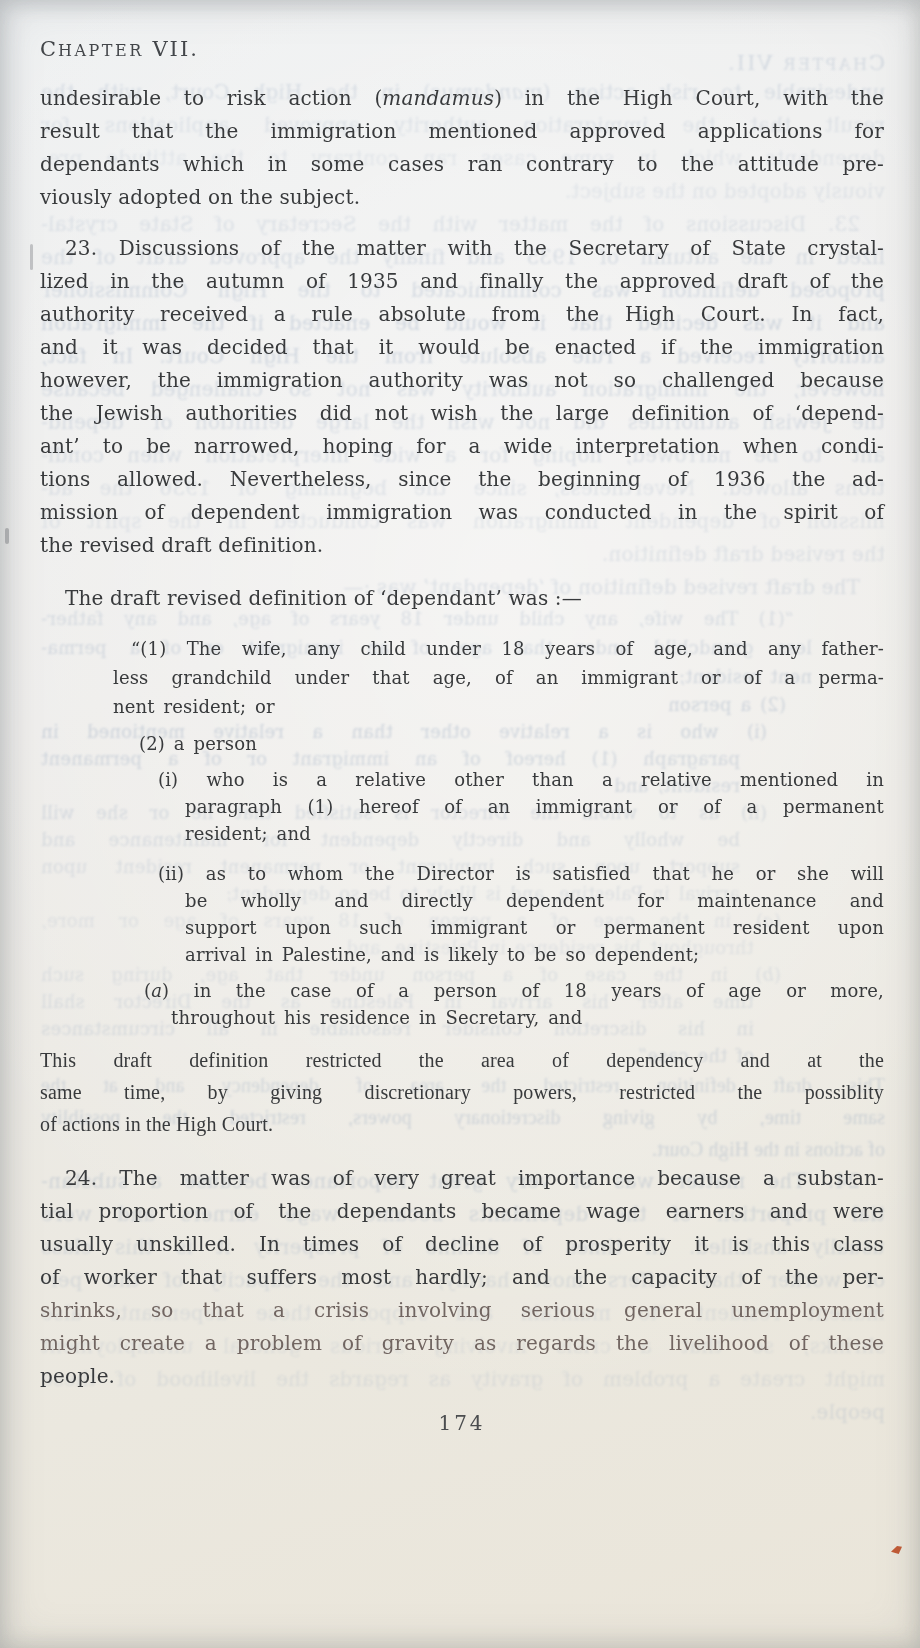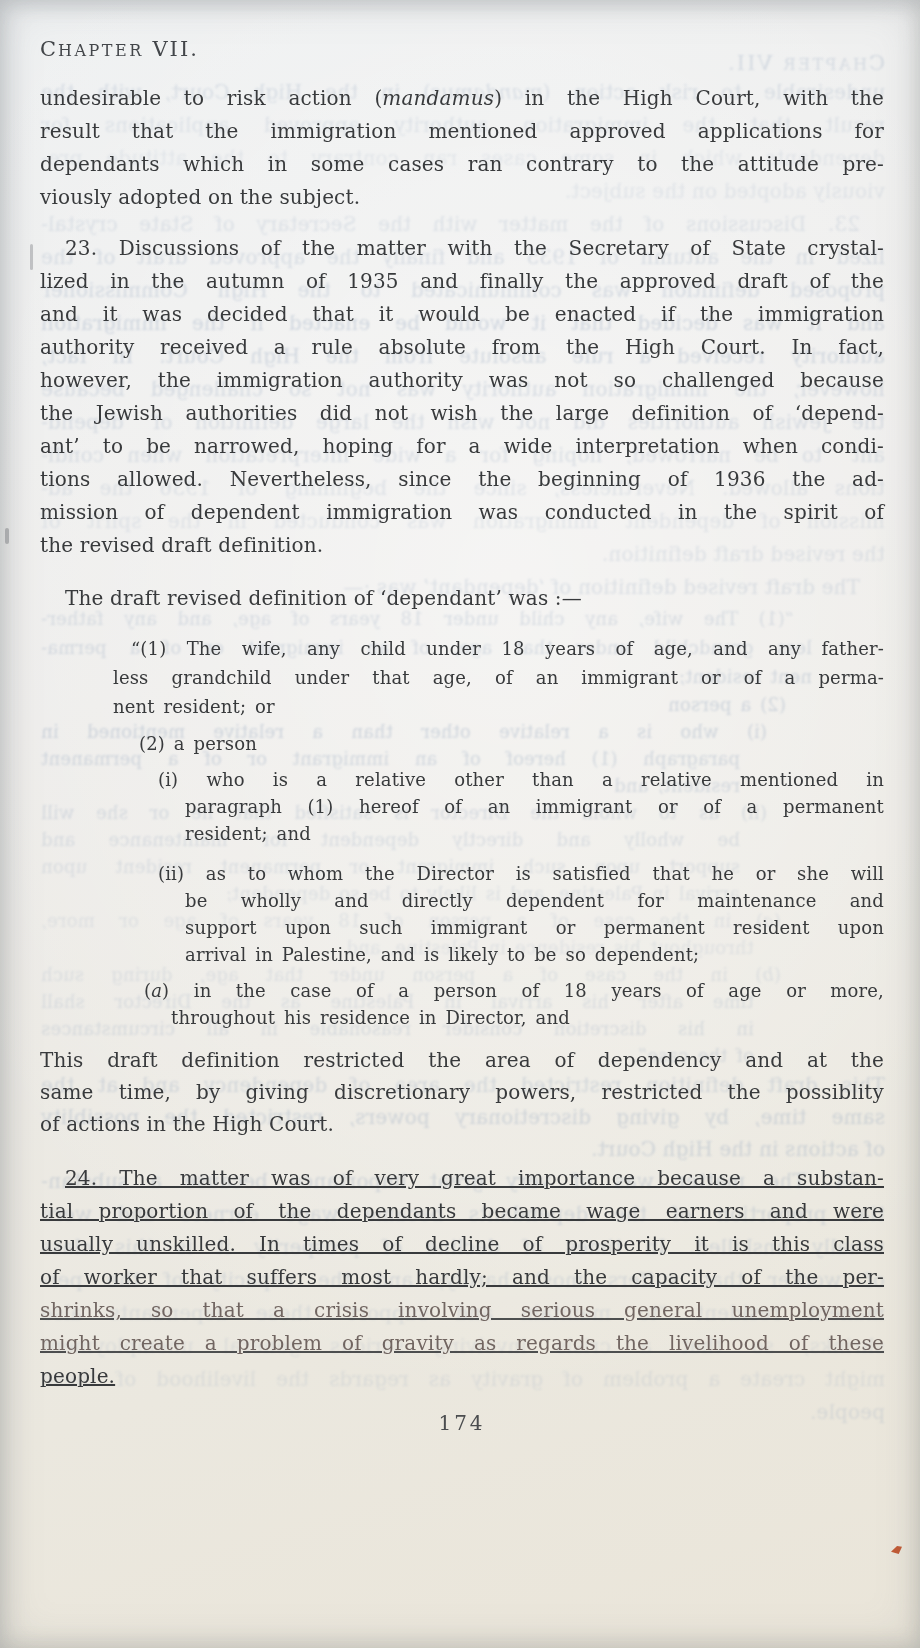--- a/index.html
+++ b/index.html
@@ -51,21 +51,21 @@
   .block { color:#383a3c; }
   .line {
     text-align: justify; text-align-last: justify;
     letter-spacing:.15px;
   }
   .line.end { text-align:left; text-align-last:left; }
   .line i { font-style: italic; }
   .line.faded { color:#615450; opacity:.88; }
 
   .body .line { font-size:20px; line-height:33px; }
-  .body.lh32 .line { line-height:32px; }
+  .body.lh32 .line { line-height:32px;font-family:Liberation Serif, serif; }
   .body.indent .ln0 { padding-left:25px; }
 
   .quote { margin-left:73px; margin-right:16px; width:771px; }
   .quote .line { font-size:18px; line-height:27px; word-spacing:3px; }
   .q1 .line { line-height:29px; }
   .q1 .ln0 { padding-left:18px; }
   .q2 .ln0 { padding-left:26px; }
   .qi .line { padding-left:72px; }
   .qi .ln0 { padding-left:45px; }
   .qa .line { padding-left:58px; }
@@ -75,21 +75,21 @@
   [data-name="paragraph-continuation"] { margin-top:20px; }
   [data-name="paragraph-23"] { margin-top:18px; }
   [data-name="intro-line"] { margin-top:20px; }
   [data-name="quote-item-1"] { margin-top:19px; }
   [data-name="quote-item-2"] { margin-top:9px; }
   [data-name="quote-item-i"] { margin-top:9px; }
   [data-name="quote-item-ii"] { margin-top:13px; }
   [data-name="quote-item-a"] { margin-top:9px; }
   [data-name="quote-item-b"] { margin-top:9px; }
   [data-name="closing-paragraph"] { margin-top:13px; }
-  [data-name="paragraph-24"] { margin-top:22px;text-decoration:underline; }
+  [data-name="paragraph-24"] { margin-top:22px; }
 
   .footer {
     margin-top:16px; text-align:center; font-size:20px; line-height:28px;
     letter-spacing:3px; color:#4b4d4f;
   }
 
   
   .speck { position:absolute; z-index:3; pointer-events:none; }
   .speck.red {
     left:891px; top:1546px; width:11px; height:8px;
@@ -193,22 +193,22 @@
     <div id="text-blocks" data-name="page-text">
         <div class="block body" data-name="paragraph-continuation">
           <div class="line ln0" data-name="text-line">undesirable to risk action (<i>mandamus</i>) in the High Court, with the</div>
           <div class="line lnx" data-name="text-line">result that the immigration mentioned approved applications for</div>
           <div class="line lnx" data-name="text-line">dependants which in some cases ran contrary to the attitude pre-</div>
           <div class="line lnx end" data-name="text-line">viously adopted on the subject.</div>
         </div>
         <div class="block body indent" data-name="paragraph-23">
           <div class="line ln0" data-name="text-line">23. Discussions of the matter with the Secretary of State crystal-</div>
           <div class="line lnx" data-name="text-line">lized in the autumn of 1935 and finally the approved draft of the</div>
+          <div class="line lnx" data-name="text-line">authority received a rule absolute from the High Court. In fact,</div>
           <div class="line lnx" data-name="text-line">and it was decided that it would be enacted if the immigration</div>
-          <div class="line lnx" data-name="text-line">authority received a rule absolute from the High Court. In fact,</div>
           <div class="line lnx" data-name="text-line">however, the immigration authority was not so challenged because</div>
           <div class="line lnx" data-name="text-line">the Jewish authorities did not wish the large definition of ‘depend-</div>
           <div class="line lnx" data-name="text-line">ant’ to be narrowed, hoping for a wide interpretation when condi-</div>
           <div class="line lnx" data-name="text-line">tions allowed. Nevertheless, since the beginning of 1936 the ad-</div>
           <div class="line lnx" data-name="text-line">mission of dependent immigration was conducted in the spirit of</div>
           <div class="line lnx end" data-name="text-line">the revised draft definition.</div>
         </div>
         <div class="block body indent" data-name="intro-line">
           <div class="line ln0 end" data-name="text-line">The draft revised definition of ‘dependant’ was :—</div>
         </div>
@@ -226,21 +226,21 @@
           <div class="line lnx end" data-name="text-line">resident; and</div>
         </div>
         <div class="block quote qi" data-name="quote-item-ii">
           <div class="line ln0" data-name="text-line">(ii) as to whom the Director is satisfied that he or she will</div>
           <div class="line lnx" data-name="text-line">be wholly and directly dependent for maintenance and</div>
           <div class="line lnx" data-name="text-line">support upon such immigrant or permanent resident upon</div>
           <div class="line lnx end" data-name="text-line">arrival in Palestine, and is likely to be so dependent;</div>
         </div>
         <div class="block quote qa" data-name="quote-item-a">
           <div class="line ln0" data-name="text-line">(<i>a</i>) in the case of a person of 18 years of age or more,</div>
-          <div class="line lnx end" data-name="text-line">throughout his residence in Director, and</div>
+          <div class="line lnx end" data-name="text-line">throughout his residence in Secretary, and</div>
         </div>
         <div class="block body lh32" data-name="closing-paragraph">
           <div class="line ln0" data-name="text-line">This draft definition restricted the area of dependency and at the</div>
           <div class="line lnx" data-name="text-line">same time, by giving discretionary powers, restricted the possiblity</div>
           <div class="line lnx end" data-name="text-line">of actions in the High Court.</div>
         </div>
         <div class="block body indent" data-name="paragraph-24">
           <div class="line ln0" data-name="text-line">24. The matter was of very great importance because a substan-</div>
           <div class="line lnx" data-name="text-line">tial proportion of the dependants became wage earners and were</div>
           <div class="line lnx" data-name="text-line">usually unskilled. In times of decline of prosperity it is this class</div>

